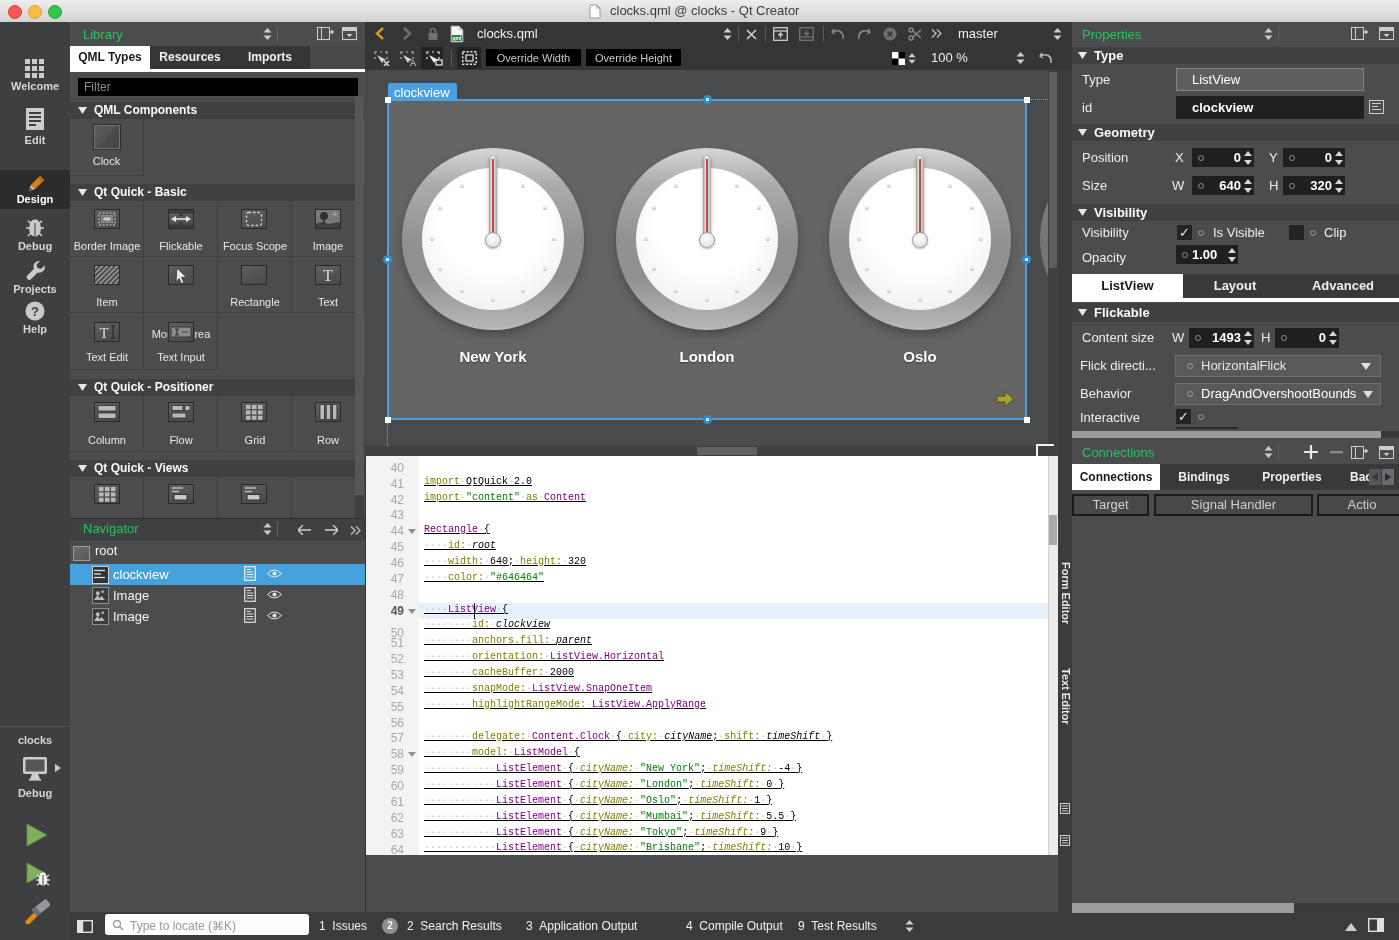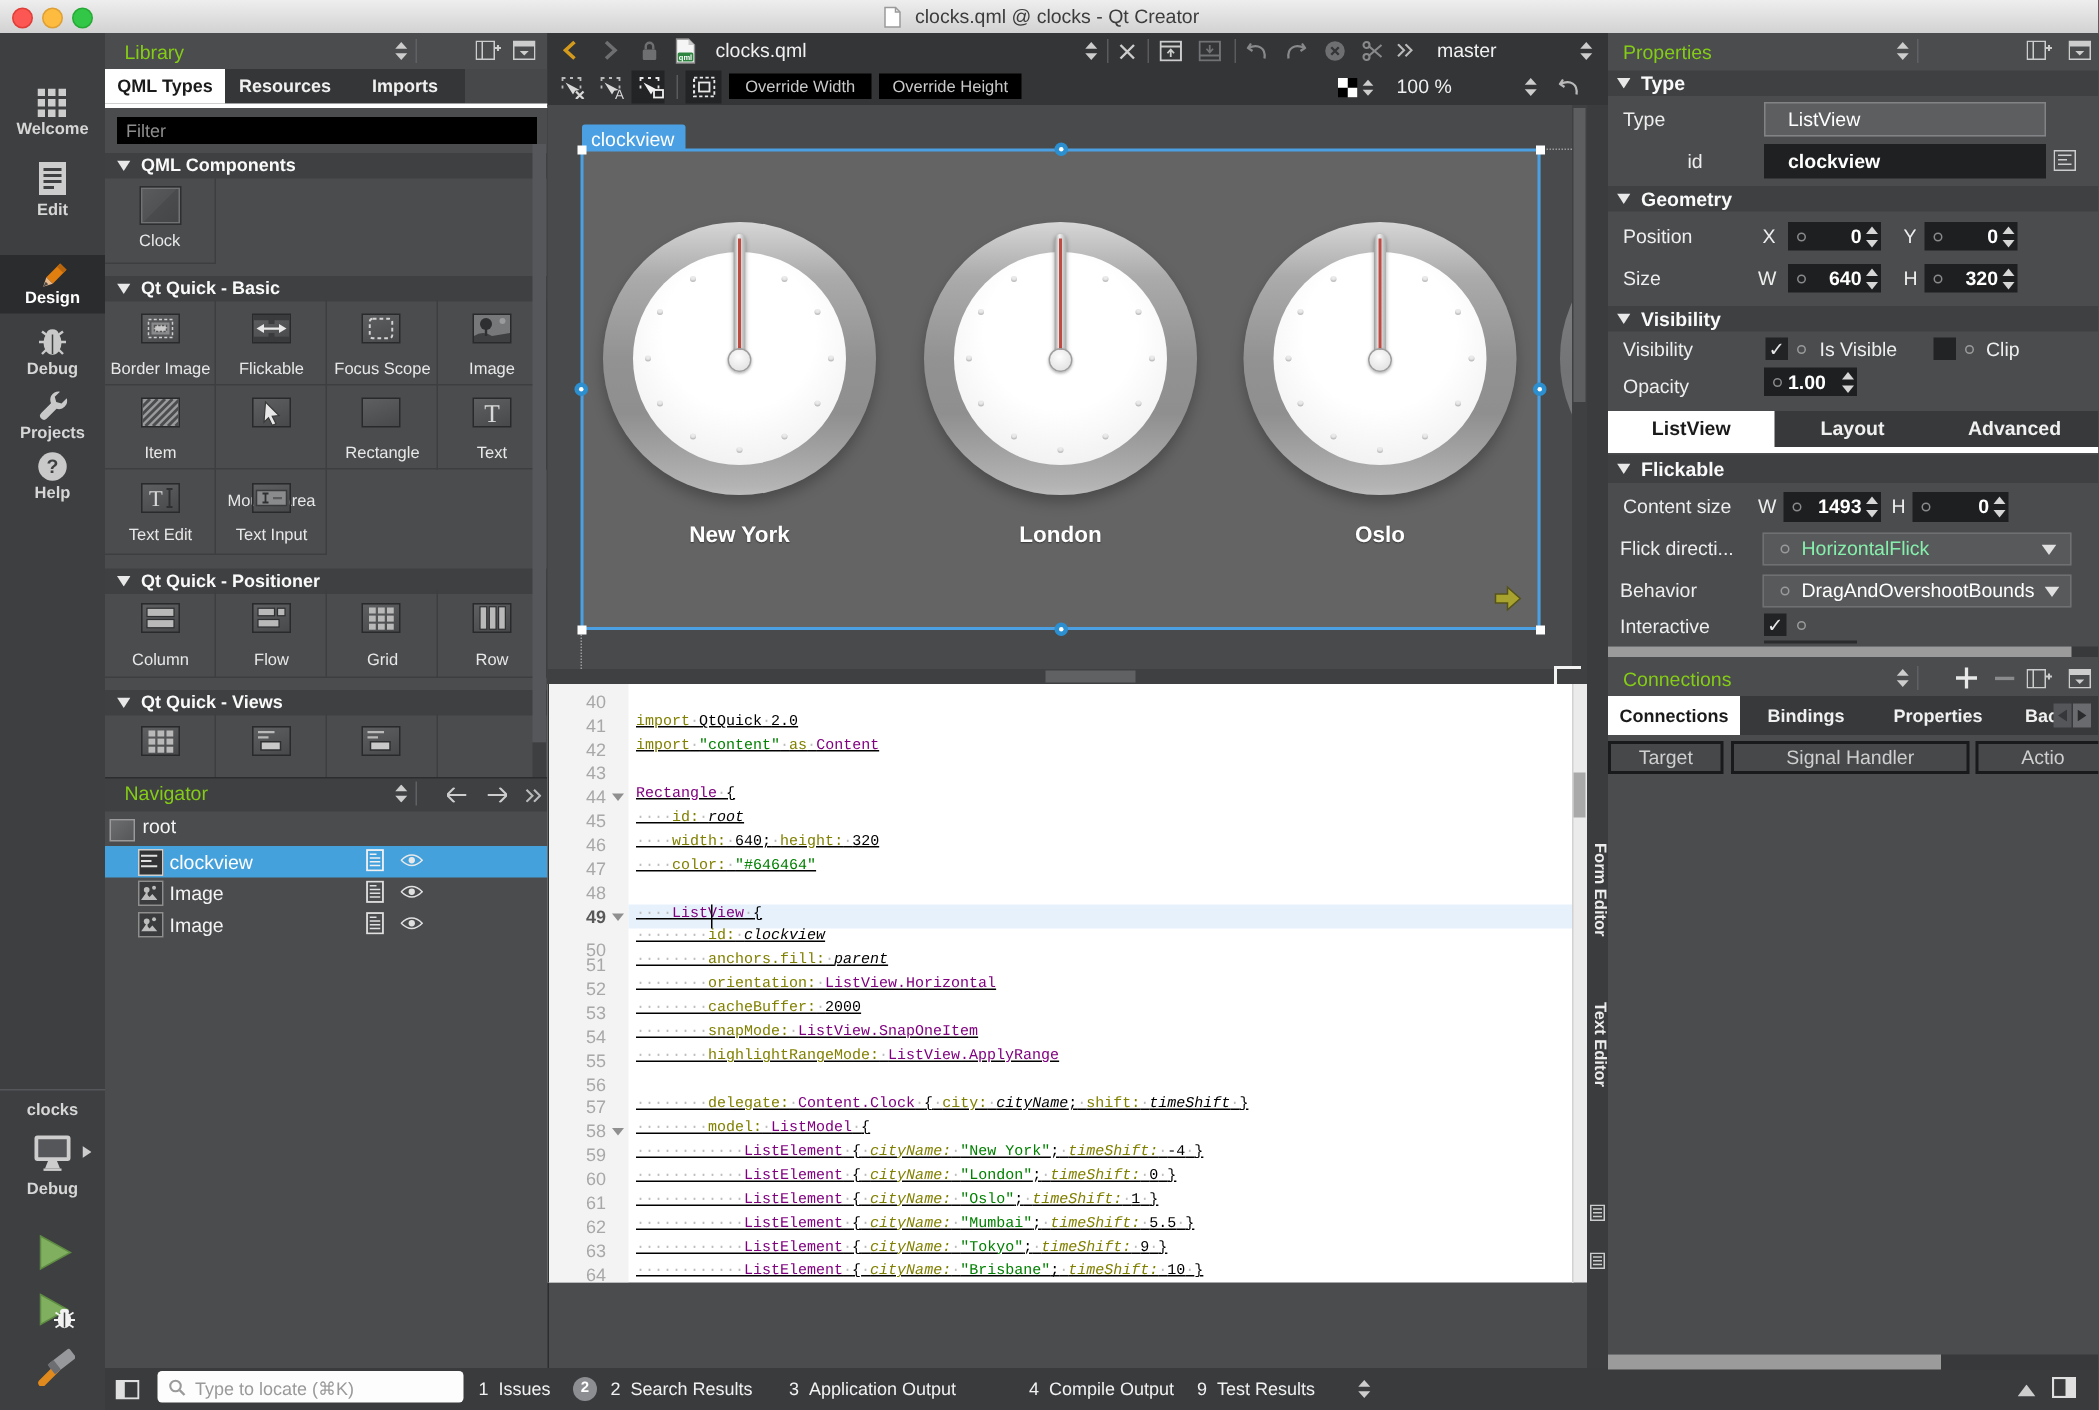--- a/index.html
+++ b/index.html
@@ -8,21 +8,21 @@
 
 #titlebar{left:0;top:0;width:1399px;height:22px;background:linear-gradient(#eeeeee,#d2d2d2);border-bottom:1px solid #a9a9a9;}
 .tl{top:5px;width:12px;height:12px;border-radius:50%;}
 #title-text{top:3px;left:610px;font-size:13px;color:#3c3c3c;}
 
 #modebar{left:0;top:22px;width:70px;height:918px;background:#3e3f41;}
 .mlabel{width:70px;text-align:center;font-size:11px;font-weight:bold;color:#d6d6d6;}
 #design-sel{left:0;top:148px;width:70px;height:39px;background:#2b2c2e;}
 
 #library{left:70px;top:22px;width:295px;height:890px;background:#4b4c4e;border-right:1px solid #2c2d2f;}
-.phead{font-size:13px;color:#84cc16;}
+.phead{font-size:13px;color:#22c55e;}
 .tabbar{background:#353638;}
 .wtab{background:#fff;color:#1a1a1a;font-weight:bold;font-size:12px;text-align:center;}
 .dtab{color:#f0f0f0;font-weight:bold;font-size:12px;text-align:center;}
 .whiteline{background:#fff;}
 .sechead{background:#3f4042;color:#fafafa;font-weight:bold;font-size:12px;}
 .cell{border-right:1px solid #3d3e40;border-bottom:1px solid #3d3e40;}
 .clabel{font-size:11px;color:#e8e8e8;text-align:center;width:100%;}
 
 #toolbar1{left:365px;top:22px;width:707px;height:24px;background:#343537;}
 #toolbar2{left:365px;top:46px;width:707px;height:24px;background:#343537;border-bottom:1px solid #272829;}
@@ -818,21 +818,21 @@
         <path d="M4.5 7 L7.5 10 L10.5 7 Z" fill="#cdcdcd"></path>
       </svg>
   <div class="abs sechead" style="left:0;top:25px;width:327px;height:17px;"></div>
   <svg class="abs" style="left:6px;top:30px;" width="9" height="7" viewBox="0 0 9 7">
         <path d="M0 0 L9 0 L4.5 7 Z" fill="#e8e8e8"></path>
       </svg>
   <div class="abs" style="left:22px;top:26px;font-size:13px;font-weight:bold;color:#fafafa;">Type</div>
   <div class="plabel" style="left:10px;top:50px;">Type</div>
   <div class="abs" style="left:104px;top:46px;width:186px;height:21px;background:#5d5e60;border:1px solid #828386;"></div>
   <div class="abs" style="left:120px;top:50px;font-size:13px;color:#fff;">ListView</div>
-  <div class="plabel" style="left:10px;top:78px;margin-left:43px;">id</div>
+  <div class="plabel" style="left:10px;top:78px;">id</div>
   <div class="abs" style="left:104px;top:74px;width:188px;height:23px;background:#1f2022;"></div>
   <div class="abs" style="left:120px;top:78px;font-size:13px;font-weight:bold;color:#fff;">clockview</div>
   <svg class="abs" style="left:297px;top:78px" width="15" height="14" viewBox="0 0 15 14">
         <rect x="0.5" y="0.5" width="14" height="13" fill="none" stroke="#cdcdcd"></rect>
         <line x1="3" y1="3.5" x2="12" y2="3.5" stroke="#cdcdcd"></line>
         <line x1="3" y1="6.5" x2="9" y2="6.5" stroke="#cdcdcd"></line>
         <line x1="3" y1="9.5" x2="12" y2="9.5" stroke="#cdcdcd"></line>
       </svg>
   <div class="abs sechead" style="left:0;top:102px;width:327px;height:17px;"></div>
   <svg class="abs" style="left:6px;top:107px;" width="9" height="7" viewBox="0 0 9 7">
@@ -903,21 +903,21 @@
       </div>
   <div class="plabel" style="left:189px;top:308px;">H</div>
   <div class="spin" style="left:203px;top:306px;width:64px;height:20px;">
         <span class="bdot"></span>
         <span class="val">0</span>
         <span class="sarr"></span>
       </div>
   <div class="plabel" style="left:8px;top:336px;">Flick directi...</div>
   <div class="drop" style="left:103px;top:333px;width:204px;height:20px;"></div>
   <div class="bdot2" style="left:115px;top:341px;"></div>
-  <div class="abs" style="left:129px;top:336px;font-size:13px;color:#86efac;">HorizontalFlick</div>
+  <div class="abs" style="left:129px;top:336px;font-size:13px;color:#e5e5e5;">HorizontalFlick</div>
   <svg class="abs" style="left:289px;top:341px" width="10" height="7" viewBox="0 0 10 7">
         <path d="M0 0 L10 0 L5 7 Z" fill="#e0e0e0"></path>
       </svg>
   <div class="plabel" style="left:8px;top:364px;">Behavior</div>
   <div class="drop" style="left:103px;top:361px;width:204px;height:20px;"></div>
   <div class="bdot2" style="left:115px;top:369px;"></div>
   <div class="abs" style="left:129px;top:364px;font-size:13px;color:#fff;">DragAndOvershootBounds</div>
   <svg class="abs" style="left:291px;top:369px" width="10" height="7" viewBox="0 0 10 7">
         <path d="M0 0 L10 0 L5 7 Z" fill="#e0e0e0"></path>
       </svg>

